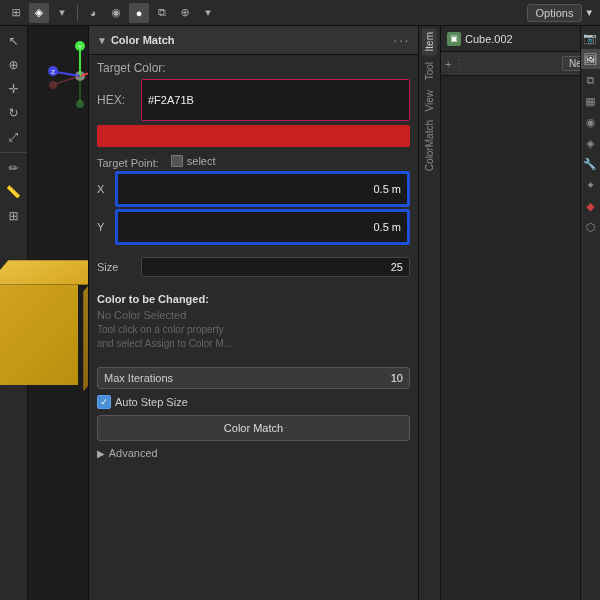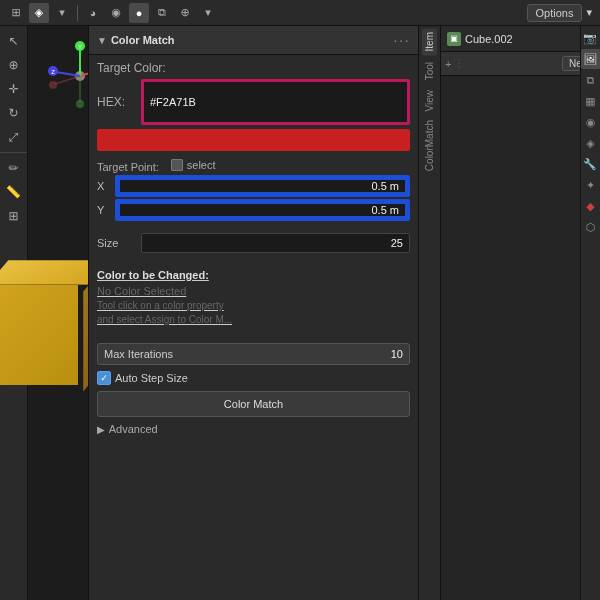--- a/index.html
+++ b/index.html
@@ -184,21 +184,21 @@
       margin-bottom: 4px;
       gap: 4px;
     }
     .field-label {
       color: #aaa;
       font-size: 12px;
       min-width: 40px;
     }
     .field-value {
       background: #1a1a1a;
-      border: 3px solid #be185d;
+      border: 1px solid #be185d;
       border-radius: 2px;
       color: #eee;
       padding: 20px 6px;
       font-size: 11px;
       flex: 1;
       height: 35px;
       display: flex;
       align-items: center;
     }
 
@@ -225,26 +225,26 @@
       gap: 4px;
     }
     .point-axis {
       width: 14px;
       color: #bbb;
       font-size: 11px;
     }
     .point-value {
       flex: 1;
       background: #1a1a1a;
-      border: 5px solid #1d4ed8;
+      border: 3px solid #1d4ed8;
       border-radius: 2px;
       color: #eee;
       padding: 2px 6px;
       font-size: 11px;
-      height: 22px;
+      height: 36px;
       display: flex;
       align-items: center;
       justify-content: flex-end;
     }
     .size-row {
       display: flex;
       align-items: center;
       margin: 12px 0;
       gap: 4px;
     }
@@ -281,21 +281,20 @@
       border-radius: 1px;
     }
     .preview-label {
       color: #aaa;
       font-size: 11px;
     }
 
     
     .color-changed-section {
       margin: 16px 0;
-      text-decoration: underline;
     }
     .color-changed-title {
       color: #ddd;
       font-size: 11px;
       font-weight: bold;
       margin-bottom: 4px;
     }
     .no-color-text {
       color: #666;
       font-size: 11px;

